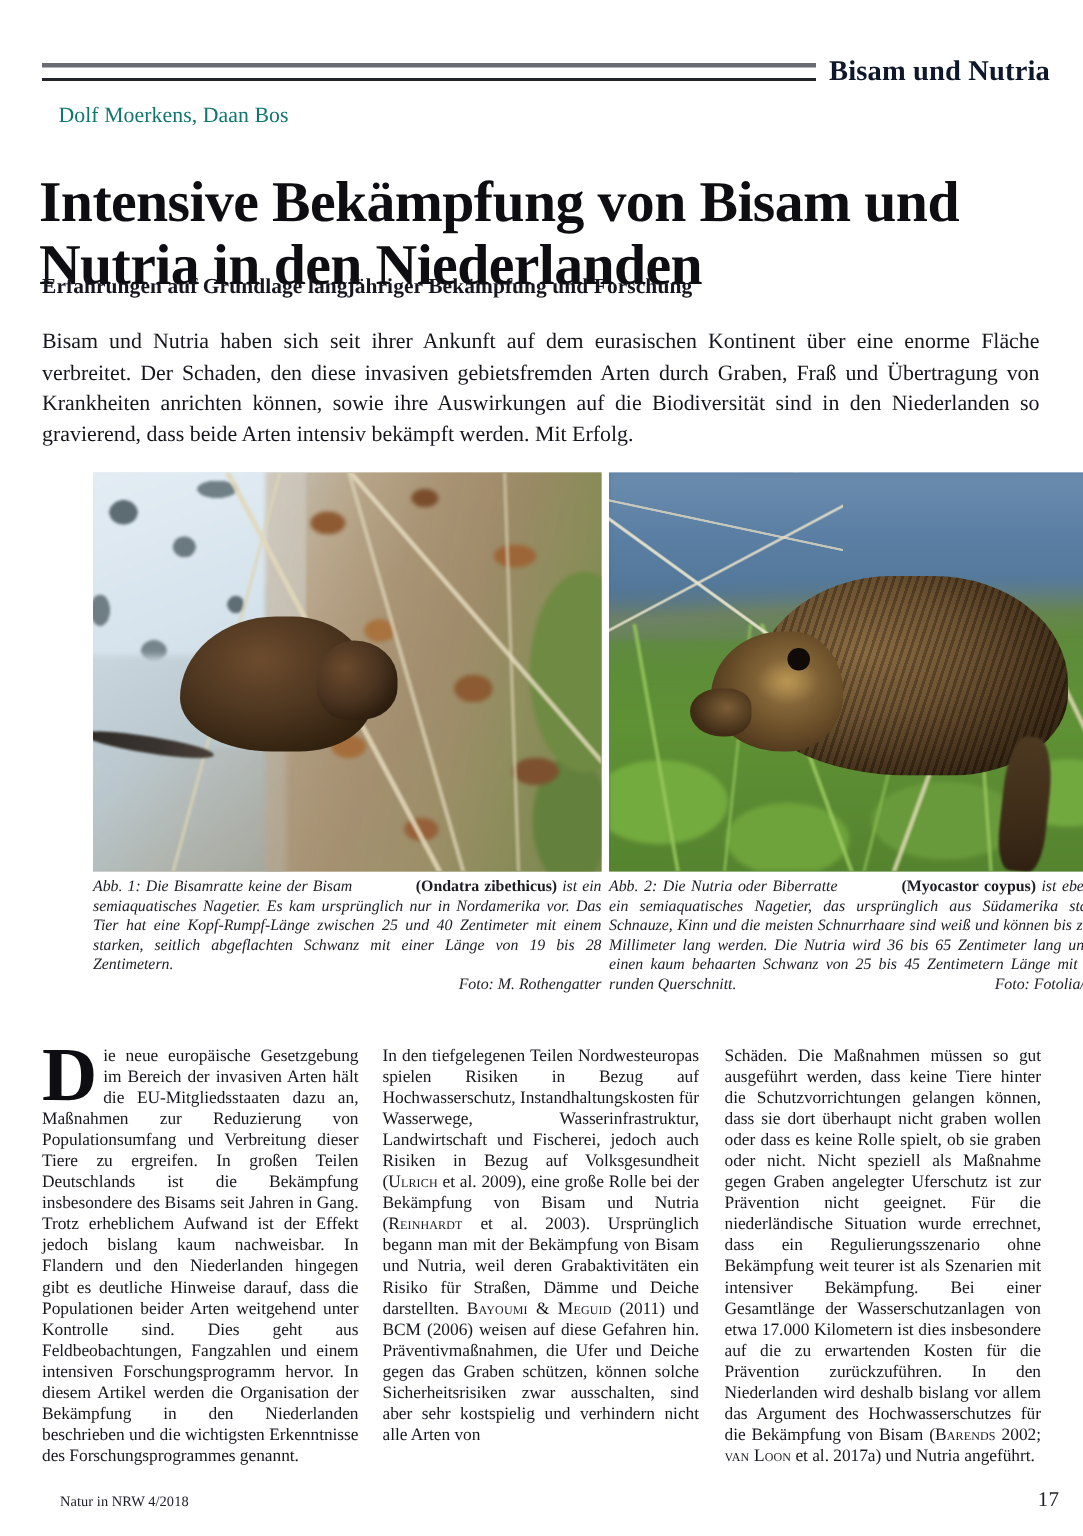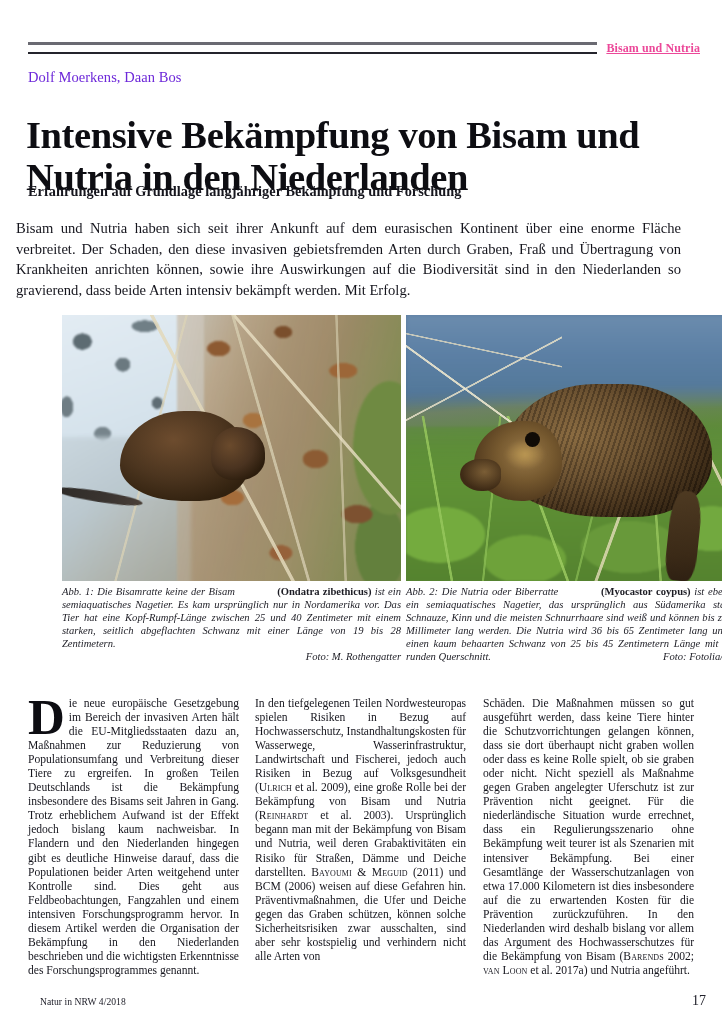--- a/index.html
+++ b/index.html
@@ -20,43 +20,43 @@
   }
   .runhead-rule {
     flex:1 1 auto; height:7px; margin-bottom:4px; margin-right:9px;
     border-top:3px solid #6a6a72;
     border-bottom:2px solid #24242c;
     background:#ffffff;
   }
   .runhead-title {
     flex:0 0 auto;
     font-family:"Liberation Serif", serif;
-    font-size:12px; font-weight:700; letter-spacing:0.1px;
-    color:#ec4899; line-height:20px; white-space:nowrap;text-decoration:underline;
+    font-size:19px; font-weight:700; letter-spacing:0.1px;
+    color:#0f172a; line-height:20px; white-space:nowrap;
   }
 
   
   .byline {
-    position:absolute; left:28px; top:68px;
-    font-size:14.5px; line-height:18px; color:#6d28d9; letter-spacing:0.05px;
+    position:absolute; left:39px; top:68px;
+    font-size:14.5px; line-height:18px; color:#0f766e; letter-spacing:0.05px;
   }
   .headline {
     position:absolute; left:26px; top:88px; width:660px;
     font-size:38.5px; font-weight:700; line-height:42px;
     letter-spacing:-0.4px; color:#0d0d12;
   }
   .subhead {
     position:absolute; left:28px; top:182px; width:660px;
     font-size:14.3px; font-weight:700; line-height:18px;
     letter-spacing:0.05px; color:#16161e;
   }
 
   
   .lead {
-    position:absolute; left:16px; top:218px; width:665px;
+    position:absolute; left:28px; top:218px; width:665px;
     font-size:14.6px; line-height:20.6px; text-align:justify; color:#15151d;
   }
 
   
   .figs { position:absolute; left:22px; top:299px; width:684px; }
   .fig { position:absolute; top:0; }
   .fig.left  { left:0px;   width:339px; }
   .fig.right { left:344px; width:340px; }
   .photo { width:100%; height:266px; position:relative; overflow:hidden; }
 

